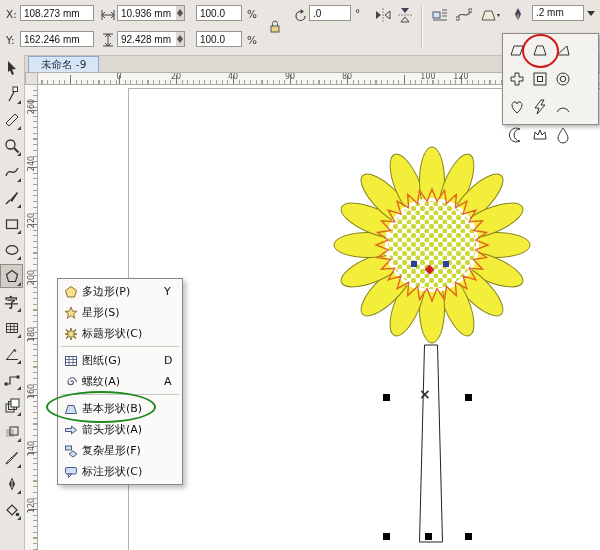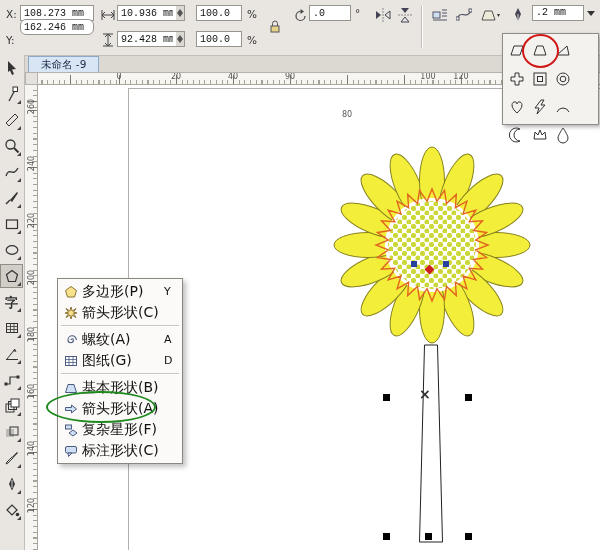--- a/index.html
+++ b/index.html
@@ -3,21 +3,21 @@
 <meta charset="utf-8">
 <style>
   html,body{margin:0;padding:0;background:#888;}
   #app{position:relative;width:600px;height:550px;background:#ffffff;overflow:hidden;
        font-family:"DejaVu Sans",sans-serif;font-size:11px;color:#222;}
   
   .pbar{position:absolute;left:0;top:0;width:600px;height:55px;background:#e9e6e2;
         border-bottom:1px solid #c2bfba;z-index:5;}
   .plbl{position:absolute;font-size:10.5px;color:#333;}
   .fld{position:absolute;height:16px;background:#fff;border:1px solid #98958f;
-       font-family:Liberation Mono, monospace;font-size:10px;padding:0 3px;box-sizing:border-box;color:#111;}
+       font-family:Liberation Sans, sans-serif;font-size:10px;padding:0 3px;box-sizing:border-box;color:#111;}
   .spin{position:absolute;width:9px;height:16px;border:1px solid #98958f;border-left:none;
         background:#dcd9d4;box-sizing:border-box;}
   .spin::before,.spin::after{content:"";position:absolute;left:1px;border-left:3px solid transparent;
         border-right:3px solid transparent;}
   .spin::before{top:3px;border-bottom:4px solid #555;}
   .spin::after{bottom:3px;border-top:4px solid #555;}
   .pbtn{position:absolute;display:flex;align-items:center;justify-content:center;
         border:1px solid transparent;}
   .vsep{position:absolute;width:1px;background:#c2bfba;border-right:1px solid #fff;}
   
@@ -68,36 +68,36 @@
   .page-hline{position:absolute;left:90px;right:0;top:3px;height:1px;background:#b3b0ab;}
   .handle{position:absolute;width:7px;height:7px;background:#000;}
   .xmark{position:absolute;font-size:14px;font-weight:bold;color:#333;line-height:1;}
   .node-sq{position:absolute;width:6px;height:6px;}
   .node-dm{position:absolute;width:7px;height:7px;transform:rotate(45deg);}
   
   .menu{position:absolute;left:57px;top:278px;width:124px;background:#fbfaf8;
         border:1px solid #8a8780;box-shadow:3px 3px 5px rgba(0,0,0,.25);z-index:30;padding:2px 0;}
   .menu-item{display:flex;align-items:center;height:21px;padding:0 4px;cursor:default;}
   .mi-icon{width:17px;display:flex;justify-content:center;}
-  .mi-label{flex:1;font-size:14px;color:#111;padding-left:3px;white-space:nowrap;}
+  .mi-label{flex:1;font-size:11px;color:#111;padding-left:3px;white-space:nowrap;}
   .mi-short{width:14px;text-align:left;font-size:11px;color:#111;}
   .msep{height:1px;background:#c9c6c0;margin:2px 3px;border-bottom:1px solid #fff;}
   
   .ellipse{position:absolute;border-radius:50%;z-index:40;pointer-events:none;}
 </style>
 </head>
 <body>
 
 <div id="app">
 
   <div class="pbar">
     <span class="plbl" style="left:6px;top:8px">X:</span>
     <input class="fld" style="left: 20px; top: 5px; width: 74px;" readonly="" value="108.273 mm">
     <span class="plbl" style="left:6px;top:34px">Y:</span>
-    <input class="fld" style="left: 20px; top: 19px; width: 74px; border-radius: 6px;" readonly="" value="162.246 mm">
+    <input class="fld" style="left: 20px; top: 31px; width: 74px;" readonly="" value="162.246 mm">
 
     <span class="pbtn" style="left:99px;top:7px;width:16px;height:14px">
       <svg width="14" height="12" viewBox="0 0 14 12">
           <path d="M1 1 V11 M13 1 V11 M1 6 H13 M4 3 L1 6 L4 9 M10 3 L13 6 L10 9" stroke="#444" fill="none" stroke-width="1"></path>
         </svg>
     </span>
     <input class="fld" style="left: 117px; top: 5px; width: 60px;" readonly="" value="10.936 mm">
     <span class="spin" style="left:176px;top:5px"></span>
 
     <span class="pbtn" style="left:99px;top:32px;width:16px;height:14px">
@@ -251,21 +251,21 @@
   </div>
   <div class="corner"></div>
   <div class="hruler">
     <div class="minor"></div>
     <div class="major"></div>
     <div id="hnums">
         <span class="hnum" style="left: 81px;">0</span>
         <span class="hnum" style="left: 138px;">20</span>
         <span class="hnum" style="left: 195px;">40</span>
         <span class="hnum" style="left: 252px;">90</span>
-        <span class="hnum" style="left: 309px; margin-top: 38px;">80</span>
+        <span class="hnum" style="left: 309px;">80</span>
         <span class="hnum" style="left: 366px; margin-left: 24px;">100</span>
         <span class="hnum" style="left: 423px;">120</span>
         <span class="hnum" style="left: 480px;">140</span>
       </div>
   </div>
   <div class="vruler">
     <div class="minor"></div>
     <div class="major"></div>
     <div id="vnums">
         <span class="vnum" style="top: 17px;">260</span>
@@ -440,46 +440,55 @@
           <svg width="14" height="14" viewBox="0 0 14 14">
             <polygon points="7,1.5 12.5,5.5 10.5,12 3.5,12 1.5,5.5" fill="#f9e08a" stroke="#8a7338"></polygon>
           </svg>
         </span>
       <span class="mi-label">多边形(P)</span>
       <span class="mi-short">Y</span>
     </div>
     <div class="menu-item">
       <span class="mi-icon">
           <svg width="14" height="14" viewBox="0 0 14 14">
+            <polygon points="7,1 8.6,5.2 13,5.2 9.5,7.9 10.8,12.3 7,9.7 3.2,12.3 4.5,7.9 1,5.2 5.4,5.2" fill="#f9e08a" stroke="#8a7338"></polygon>
+          </svg>
+        </span>
+      <span class="mi-label">星形(S)</span>
+      <span class="mi-short"></span>
+    </div>
+    <div class="menu-item">
+      <span class="mi-icon">
+          <svg width="14" height="14" viewBox="0 0 14 14">
             <polygon points="7,1 8.2,5 12,2.5 9.5,6.2 13,7 9.5,7.8 12,11.5 8.2,9 7,13 5.8,9 2,11.5 4.5,7.8 1,7 4.5,6.2 2,2.5 5.8,5" fill="#f9e08a" stroke="#8a7338"></polygon>
           </svg>
         </span>
-      <span class="mi-label">箭头形状(C)</span>
+      <span class="mi-label">标题形状(C)</span>
       <span class="mi-short"></span>
     </div>
     <div class="msep"></div>
+    <div class="menu-item">
+      <span class="mi-icon">
+          <svg width="14" height="14" viewBox="0 0 14 14">
+            <rect x="1.5" y="2.5" width="11" height="9" fill="#fff" stroke="#4a5a80"></rect>
+            <path d="M1.5 5.5 H12.5 M1.5 8.5 H12.5 M5 2.5 V11.5 M9 2.5 V11.5" stroke="#4a5a80" stroke-width=".8"></path>
+          </svg>
+        </span>
+      <span class="mi-label">图纸(G)</span>
+      <span class="mi-short">D</span>
+    </div>
     <div class="menu-item">
       <span class="mi-icon">
           <svg width="14" height="14" viewBox="0 0 14 14">
             <path d="M7 7 a1.2 1.2 0 0 1 2.4 0 a2.7 2.7 0 0 1 -5.4 0 a4.2 4.2 0 0 1 8.4 0" fill="none" stroke="#4a5a80" stroke-width="1.1"></path>
           </svg>
         </span>
       <span class="mi-label">螺纹(A)</span>
       <span class="mi-short">A</span>
     </div>
-    <div class="menu-item">
-      <span class="mi-icon">
-          <svg width="14" height="14" viewBox="0 0 14 14">
-            <rect x="1.5" y="2.5" width="11" height="9" fill="#fff" stroke="#4a5a80"></rect>
-            <path d="M1.5 5.5 H12.5 M1.5 8.5 H12.5 M5 2.5 V11.5 M9 2.5 V11.5" stroke="#4a5a80" stroke-width=".8"></path>
-          </svg>
-        </span>
-      <span class="mi-label">图纸(G)</span>
-      <span class="mi-short">D</span>
-    </div>
     <div class="msep"></div>
     <div class="menu-item">
       <span class="mi-icon">
           <svg width="14" height="14" viewBox="0 0 14 14">
             <polygon points="1.5,11.5 4,3.5 10,3.5 12.5,11.5" fill="#cfe0f4" stroke="#4a5a80"></polygon>
           </svg>
         </span>
       <span class="mi-label">基本形状(B)</span>
       <span class="mi-short"></span>
     </div>

